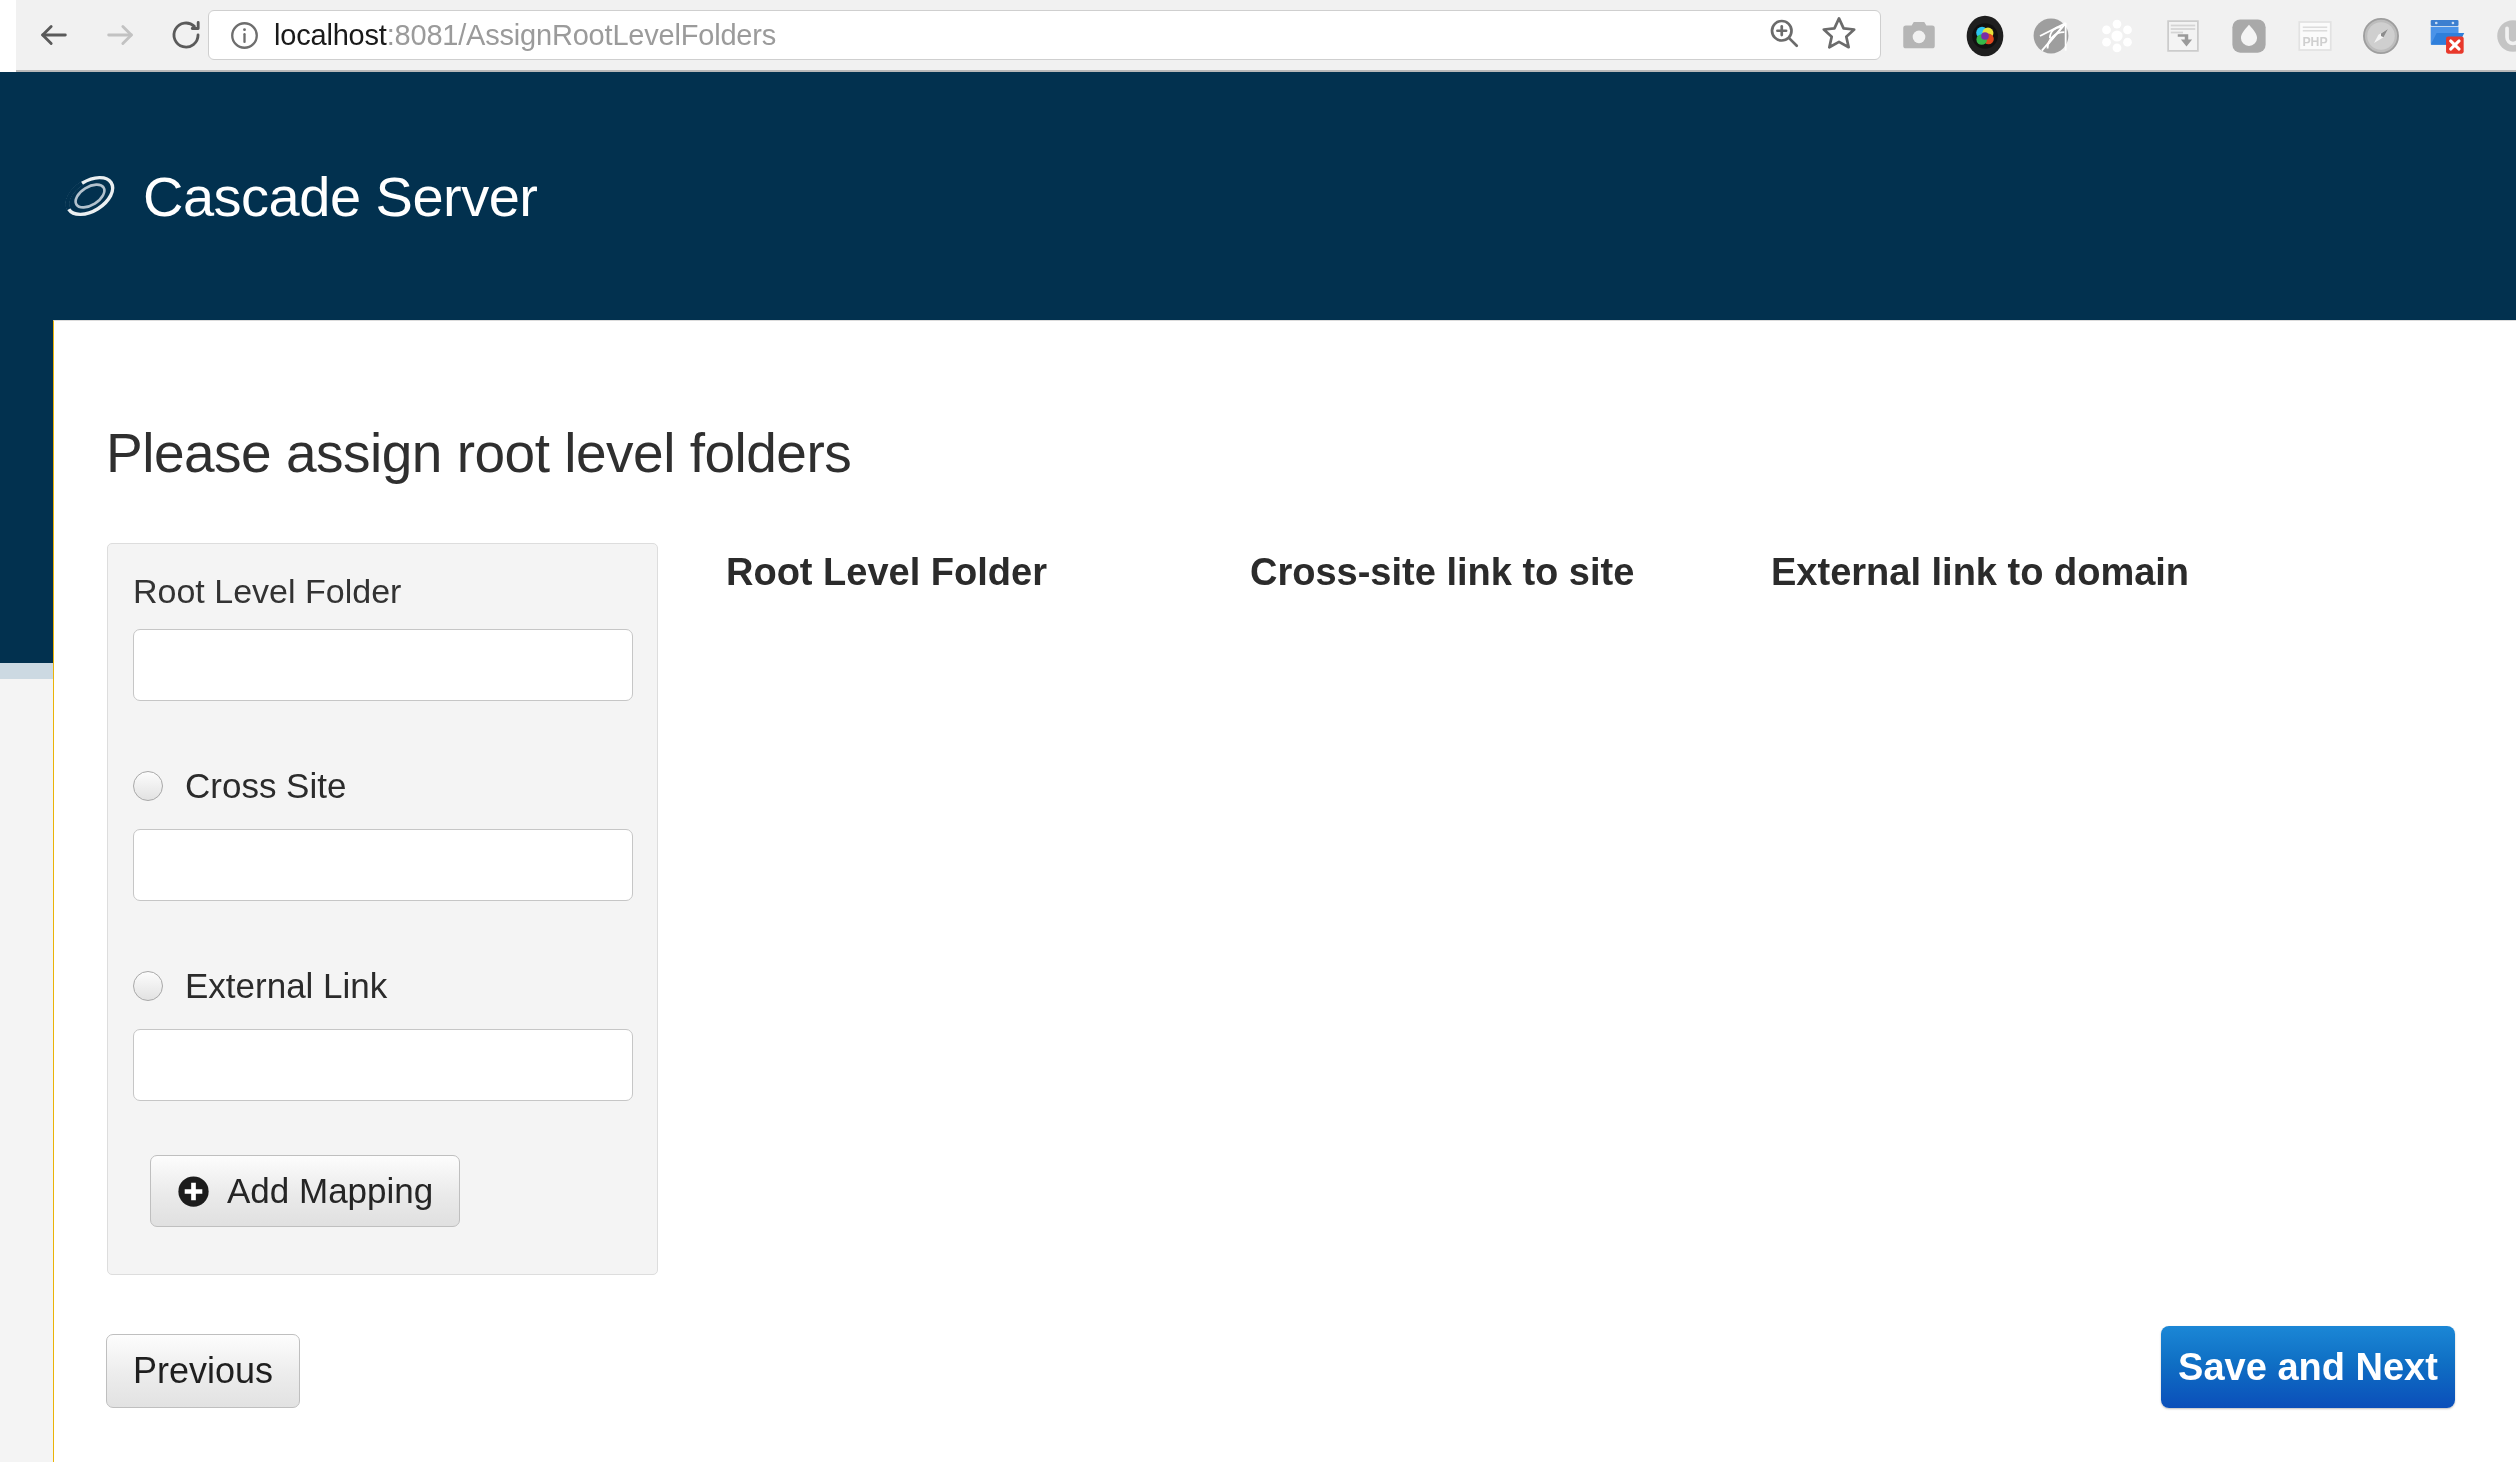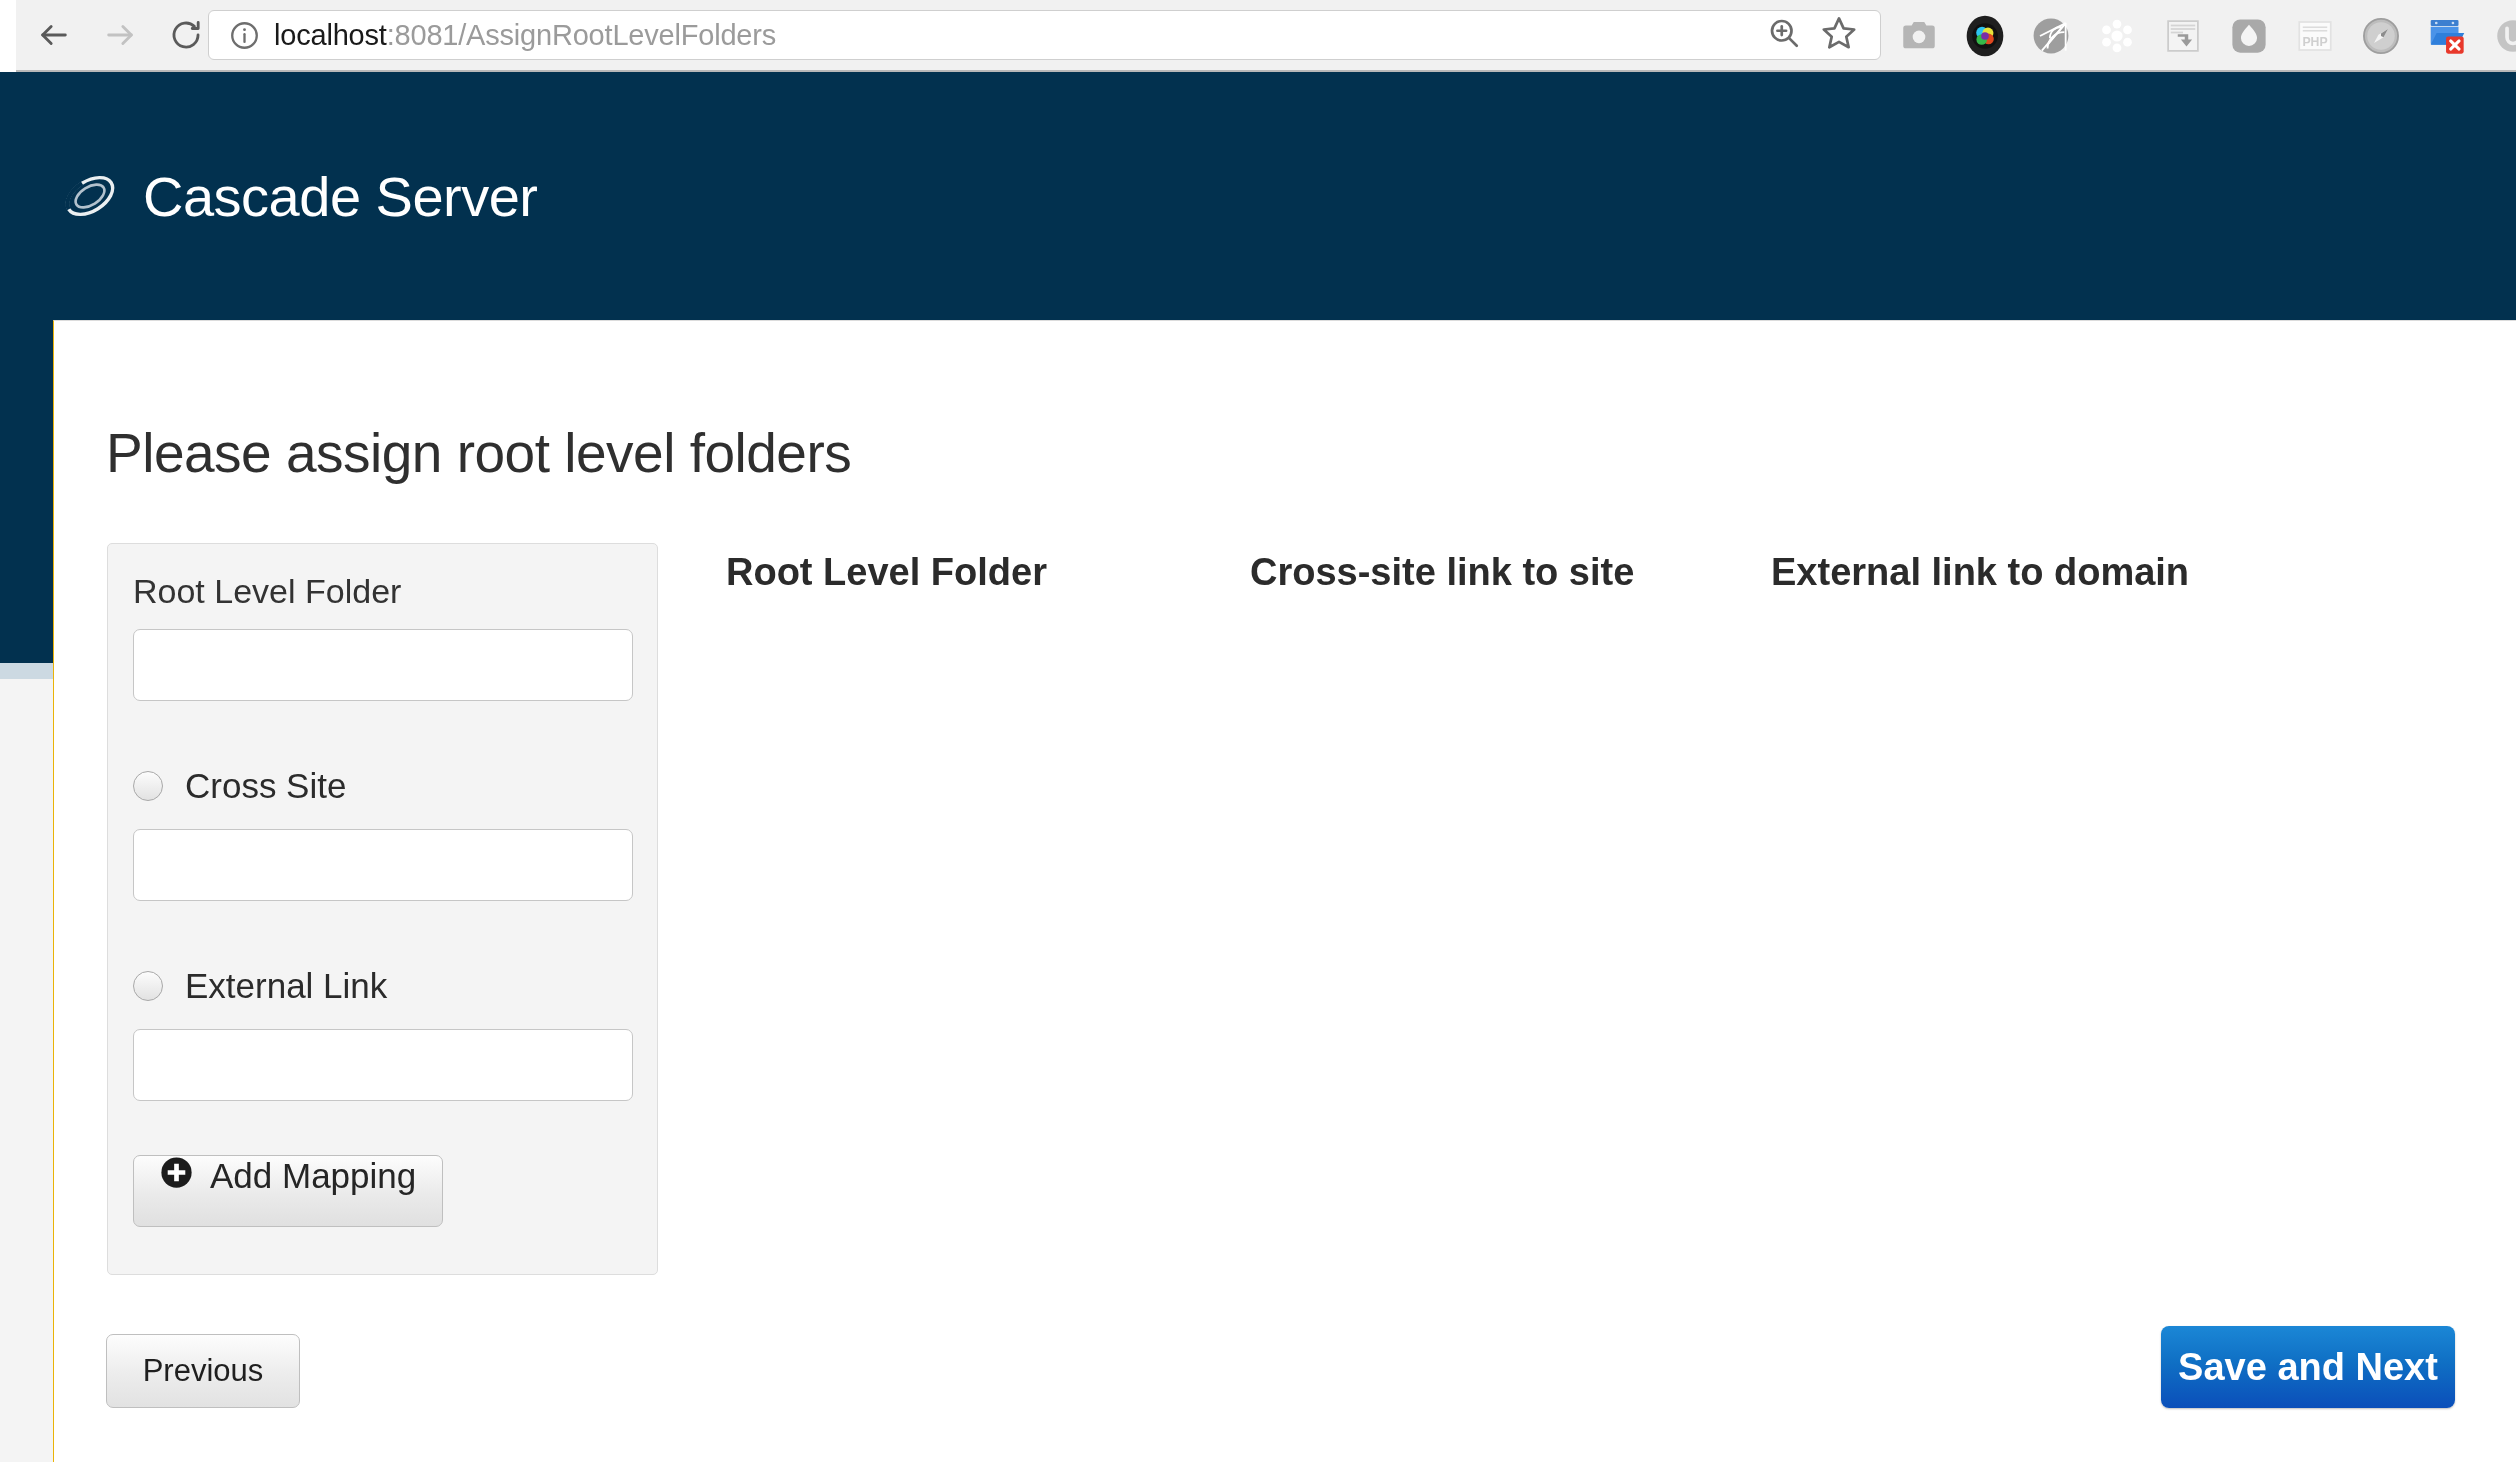--- a/index.html
+++ b/index.html
@@ -233,25 +233,26 @@
   .radio-label {
     margin-left: 22px;
     font-size: 35px;
     color: #2b2b2b;
     white-space: nowrap;
     cursor: pointer;
   }
 
   #add-mapping-btn {
     position: absolute;
-    left: 25px;
+    left: 42px;
     top: 611px;
     height: 72px;
     padding: 0 26px;
     display: flex;
+    align-items: center;
     background: linear-gradient(180deg, #fdfdfd 0%, #eaeaea 55%, #e0e0e0 100%);
     border: 1px solid #bfbfbf;
     border-radius: 7px;
     font-size: 35px;
     color: #252525;
     cursor: pointer;
     font-family: "Liberation Sans", sans-serif;
     white-space: nowrap;
   }
   #plus-icon {
@@ -276,21 +277,21 @@
   
   #previous-btn {
     position: absolute;
     left: 52px;
     top: 1013px;
     width: 194px;
     height: 74px;
     background: linear-gradient(180deg, #fdfdfd 0%, #ececec 55%, #e2e2e2 100%);
     border: 1px solid #bfbfbf;
     border-radius: 7px;
-    font-size: 31px;
+    font-size: 36px;
     color: #1f1f1f;
     font-family: "Liberation Sans", sans-serif;
     cursor: pointer;
   }
 
   #save-next-btn {
     position: absolute;
     left: 2107px;
     top: 1005px;
     width: 294px;

